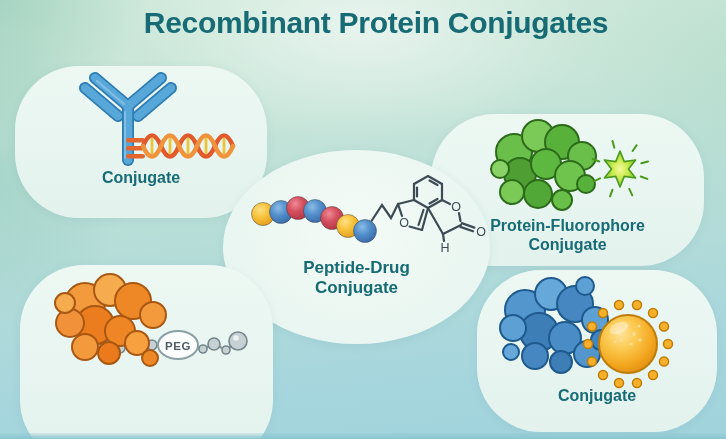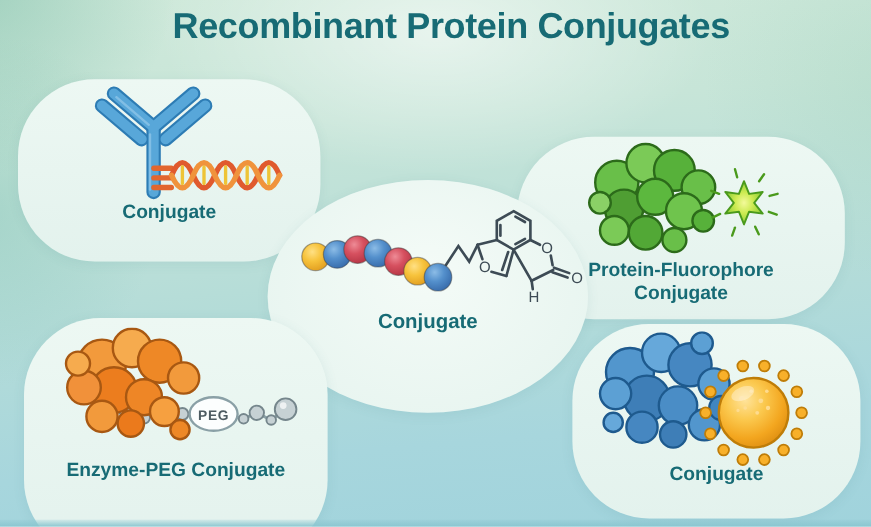--- a/index.html
+++ b/index.html
@@ -193,20 +193,21 @@
         <circle cx="40" cy="64" r="11.5" fill="url(#gradYellow)"></circle>
         <circle cx="58" cy="62" r="11.5" fill="url(#gradBlue)"></circle>
         <circle cx="75" cy="58" r="11.5" fill="url(#gradRed)"></circle>
         <circle cx="92" cy="61" r="11.5" fill="url(#gradBlue)"></circle>
         <circle cx="109" cy="68" r="11.5" fill="url(#gradRed)"></circle>
         <circle cx="125" cy="76" r="11.5" fill="url(#gradYellow)"></circle>
         <circle cx="142" cy="81" r="11.5" fill="url(#gradBlue)"></circle>
       </g>
     </svg>
     <div class="card-label" style="top:108px">
+      <div>Peptide-Drug</div>
       <div>Conjugate</div>
     </div>
   </div>
 
   <div class="card pill" id="card-bl">
     <svg class="icon-svg" style="left:25px;top:8px" width="225" height="110" viewBox="0 0 225 110">
 
       <g>
         <path d="M62,68 L75,75 L86,70 L97,76 L107,72 L120,73 L133,72 M146,73 L158,76 L169,71 L181,77 L193,68" fill="none" stroke="#8aa0a6" stroke-width="2.5"></path>
         <g fill="#c6d1d4" stroke="#75868c" stroke-width="1.6">
@@ -236,23 +237,20 @@
         <circle cx="50" cy="52" r="19" fill="#ec7d1e"></circle>
           <circle cx="25" cy="50" r="14" fill="#f1913a"></circle>
         <circle cx="75" cy="58" r="15" fill="#ee8626"></circle>
           <circle cx="40" cy="74" r="13" fill="#f29a3c"></circle>
         <circle cx="64" cy="80" r="11" fill="#eb7a1c"></circle>
           <circle cx="92" cy="70" r="12" fill="#f6a040"></circle>
         <circle cx="20" cy="30" r="10" fill="#f6ab4e"></circle>
           <circle cx="105" cy="85" r="8" fill="#ee8826"></circle>
       </g>
     </svg>
-    <div class="card-label" style="top:119px">
-      <div>Enzyme-PEG Conjugate</div>
-    </div>
   </div>
 
   <div class="card pill" id="card-br">
     <svg class="icon-svg" style="left:20px;top:6px" width="212" height="118" viewBox="0 0 212 118">
       <defs>
         <radialGradient id="gradGold" cx="38%" cy="32%" r="78%">
           <stop offset="0%" stop-color="#ffe39a"></stop>
             <stop offset="35%" stop-color="#fbc94f"></stop>
           <stop offset="70%" stop-color="#f3a61f"></stop>
             <stop offset="100%" stop-color="#d9880e"></stop>

